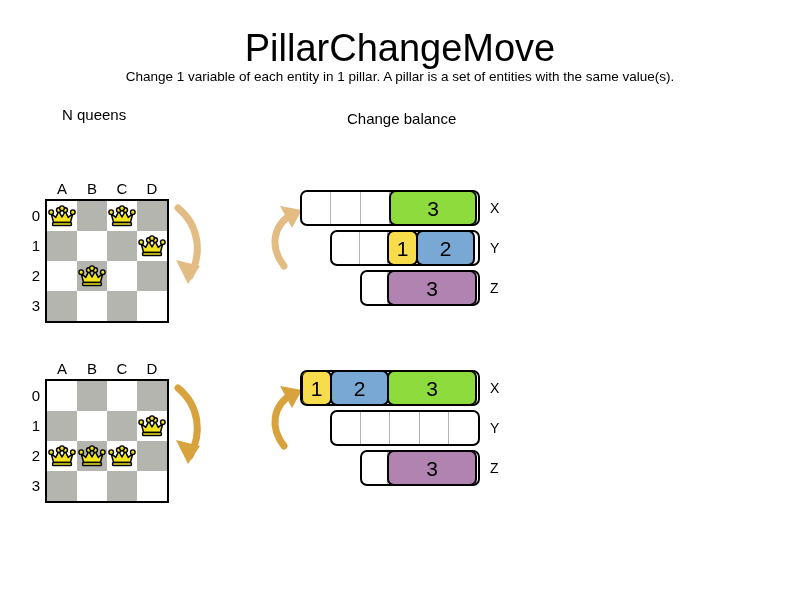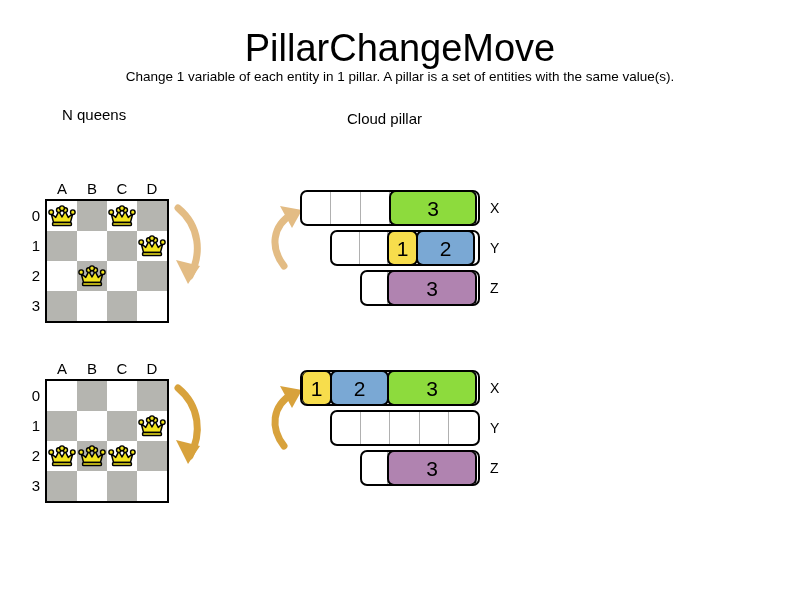--- a/index.html
+++ b/index.html
@@ -163,21 +163,21 @@
     line-height: 18px;
   }
 </style>
 </head>
 <body>
 
 <div id="title">PillarChangeMove</div>
 <div id="subtitle">Change 1 variable of each entity in 1 pillar. A pillar is a set of entities with the same value(s).</div>
 
 <div class="section-heading" id="heading-nqueens">N queens</div>
-<div class="section-heading" id="heading-cloud">Cloud pillar</div>
+<div class="section-heading" id="heading-cloud">Change balance</div>
 
 <div class="board-wrap" id="board-before">
   <div class="board" id="grid-before">
       <div class="cell light" style="background: rgb(255, 255, 255);">
         <div class="queen"><svg viewBox="0 0 28 24" width="28" height="24">
             <path d="M3.2,9.5 L5.6,18.6 L22.4,18.6 L24.8,9.5 L20.3,13.4 L17.2,7.4 L14,13.0 L10.8,7.4 L7.7,13.4 Z" fill="#f2e41c" stroke="#000000" stroke-width="1.5" stroke-linejoin="round"></path>
             <rect x="4.6" y="18.4" width="18.8" height="3.2" rx="1.1" fill="#f2e41c" stroke="#000000" stroke-width="1.5"></rect>
             <circle cx="3.2" cy="8.2" r="2.3" fill="#f2e41c" stroke="#000000" stroke-width="1.4"></circle>
             <circle cx="24.8" cy="8.2" r="2.3" fill="#f2e41c" stroke="#000000" stroke-width="1.4"></circle>
             <circle cx="10.8" cy="6.1" r="2.3" fill="#f2e41c" stroke="#000000" stroke-width="1.4"></circle>

